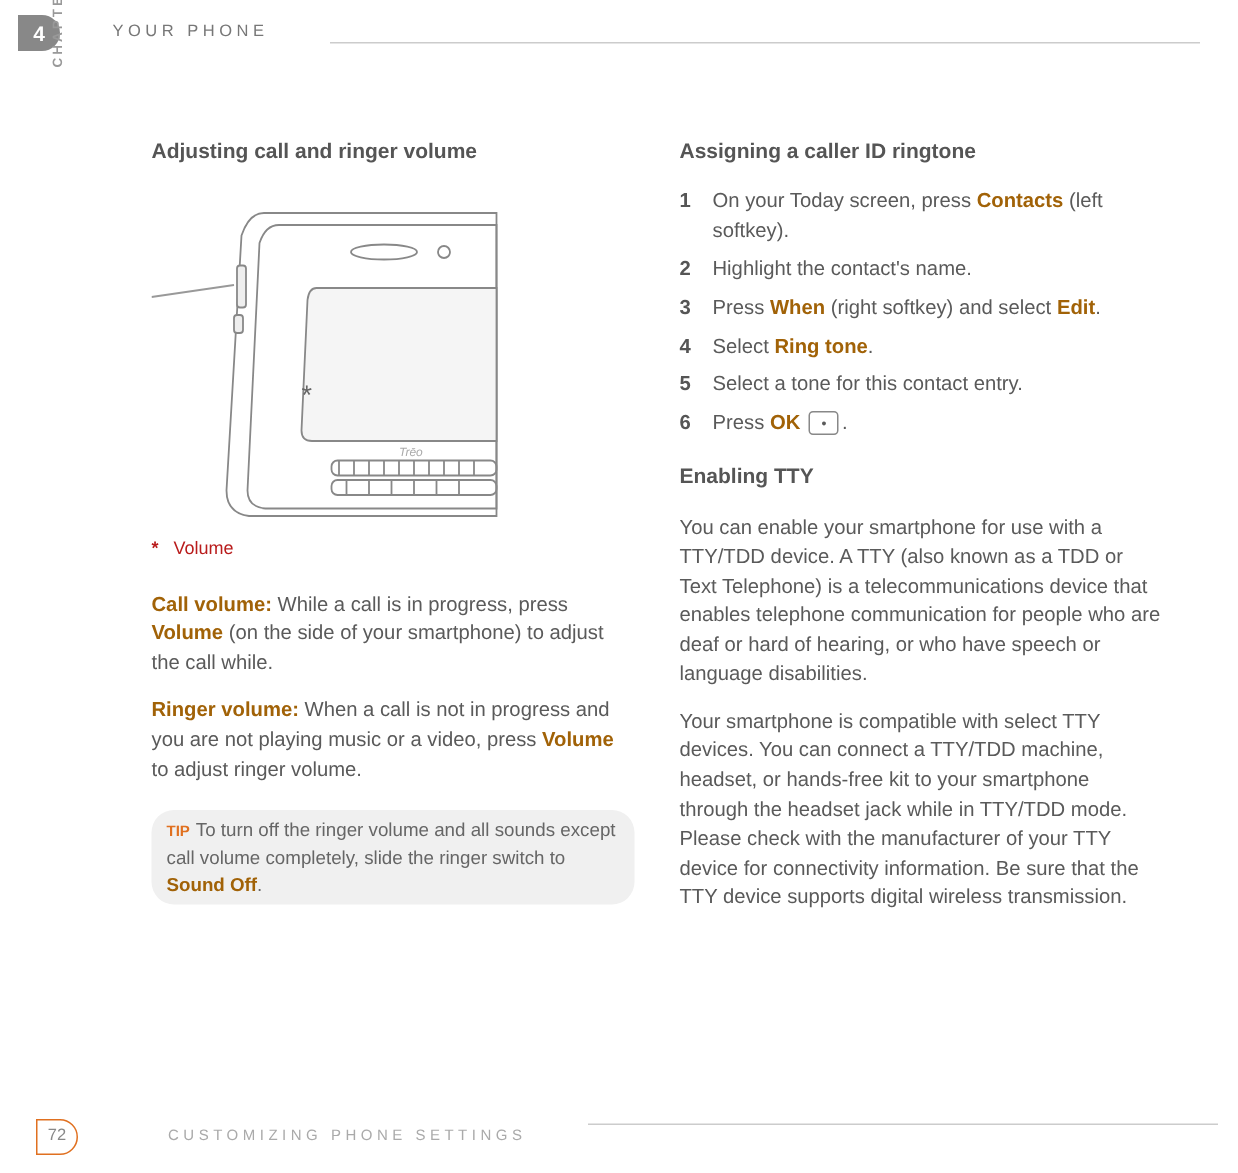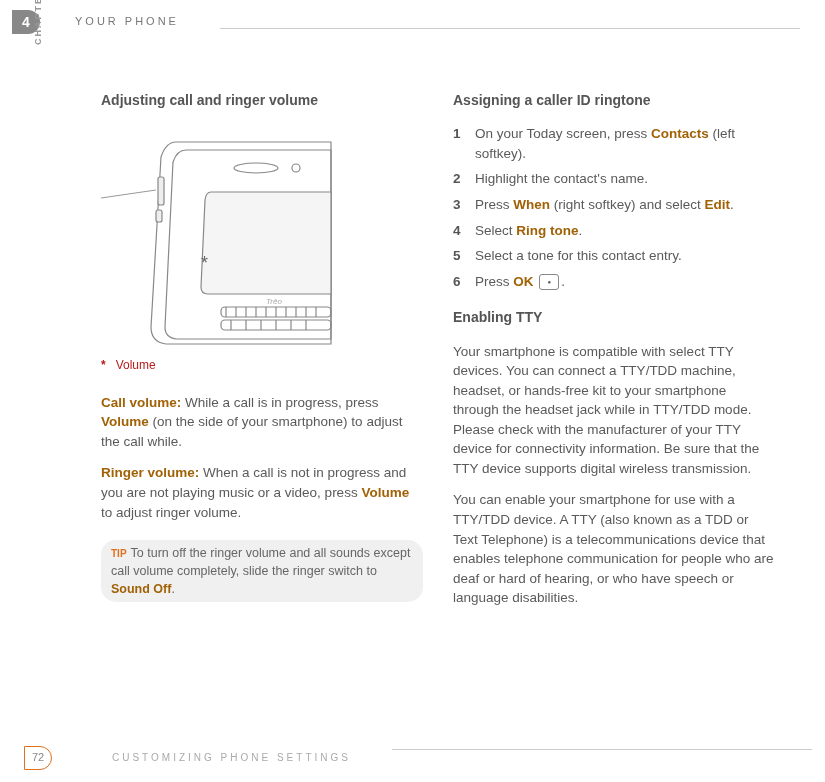--- a/index.html
+++ b/index.html
@@ -270,22 +270,22 @@
     <div class="numbered">
       <div class="num">5</div>
       <div class="num-text">Select a tone for this contact entry.</div>
     </div>
     <div class="numbered" style="margin-bottom:16px;">
       <div class="num">6</div>
       <div class="num-text"><span>Press </span><span class="bold">OK</span><span> </span><span class="ok-icon"></span><span>.</span></div>
     </div>
 
     <div class="section-title">Enabling TTY</div>
+    <p>You can enable your smartphone for use with a TTY/TDD device. A TTY (also known as a TDD or Text Telephone) is a telecommunications device that enables telephone communication for people who are deaf or hard of hearing, or who have speech or language disabilities.</p>
     <p>Your smartphone is compatible with select TTY devices. You can connect a TTY/TDD machine, headset, or hands-free kit to your smartphone through the headset jack while in TTY/TDD mode. Please check with the manufacturer of your TTY device for connectivity information. Be sure that the TTY device supports digital wireless transmission.</p>
-    <p>You can enable your smartphone for use with a TTY/TDD device. A TTY (also known as a TDD or Text Telephone) is a telecommunications device that enables telephone communication for people who are deaf or hard of hearing, or who have speech or language disabilities.</p>
   </div>
 
 </div>
 
 <div class="footer">
   <div class="page-badge">72</div>
   <div class="footer-text">CUSTOMIZING PHONE SETTINGS</div>
   <div class="footer-line"></div>
 </div>
 

